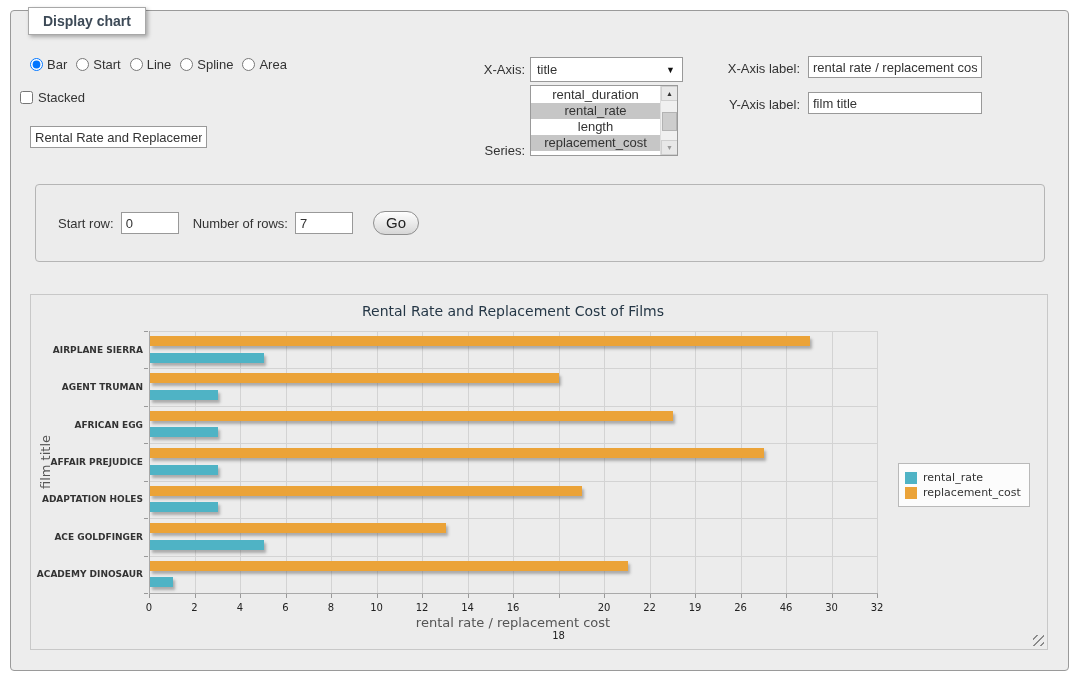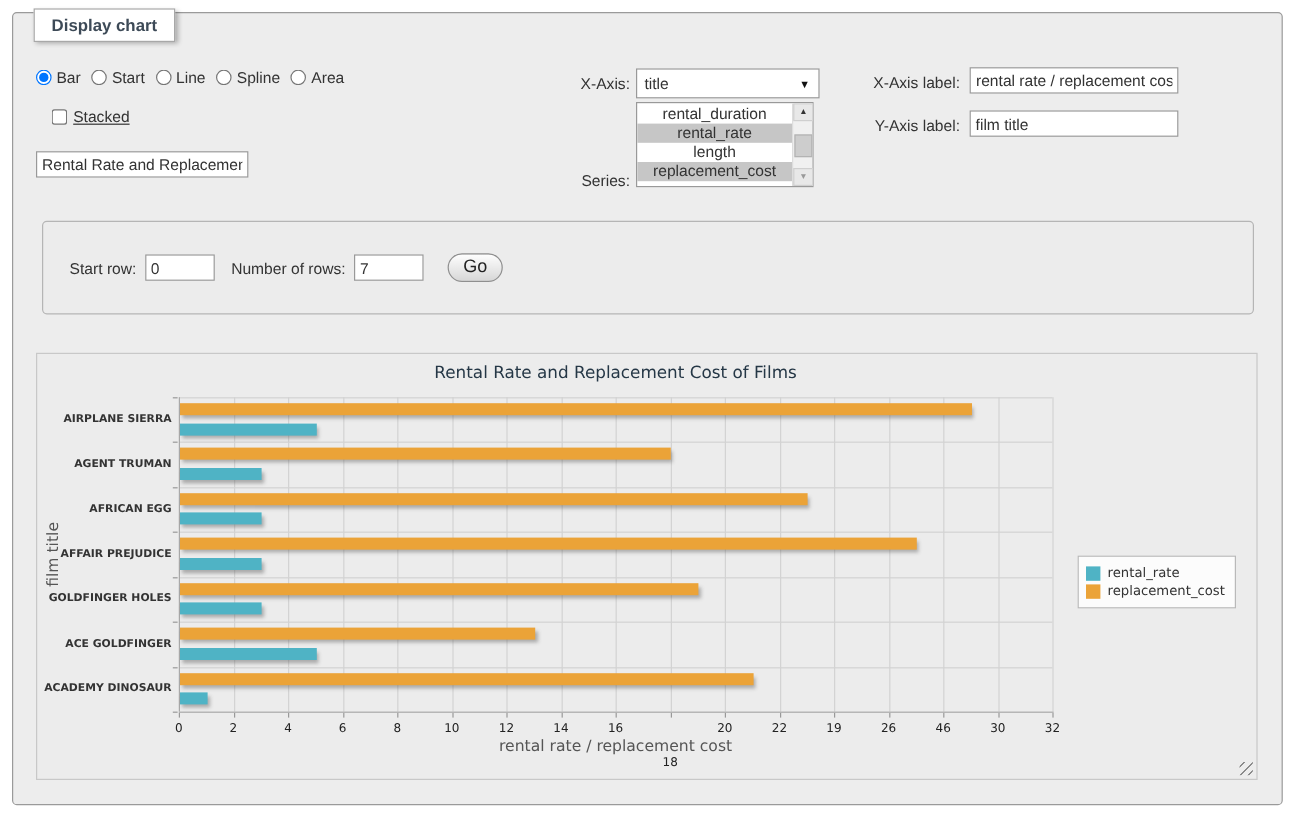--- a/index.html
+++ b/index.html
@@ -9,21 +9,21 @@
   .outer { position:absolute; left:10px; top:10px; width:1059px; height:661px;
     border:1px solid #9a9a9a; border-radius:4px; background:#EDEDED; }
 
   .tab { position:absolute; left:17px; top:-4px; background:#fff; border:1px solid #a8a8a8;
     padding:5px 14px; font-weight:bold; font-size:14px; color:#3d4a57;
     box-shadow:2px 2px 4px rgba(0,0,0,0.3); z-index:5; }
 
   .radio-row { position:absolute; left:19px; top:46px; display:flex; align-items:center; }
   .radio-opt { display:flex; align-items:center; margin-right:9px; cursor:default; }
   .radio-opt input { margin-right:4px; }
-  .check-row { position:absolute; left:32px; top:79px; display:flex; align-items:center;text-decoration:underline; }
+  .check-row { position:absolute; left:9px; top:79px; display:flex; align-items:center; }
   .check-row input { margin-right:5px; }
 
   input[type=text] { border:1px solid #999; background:#fff; color:#333;
     font-family:"Liberation Sans", sans-serif; font-size:13px; padding:2px 4px; height:22px; }
 
   .title-input { position:absolute; left:19px; top:115px; width:177px; }
 
   .lbl { position:absolute; text-align:right; color:#333; }
   .xaxis-lbl { left:418px; width:96px; top:51px; }
   .series-lbl { left:418px; width:96px; top:132px; }
@@ -244,21 +244,21 @@
       <div class="bar" style="left: 119px; top: 78.4286px; width: 409.272px; background: rgb(235, 163, 56);"></div>
       <div class="cat-lbl" style="top: 87.1429px;">AGENT TRUMAN</div>
       <div class="bar" style="left: 119px; top: 132.357px; width: 68.0225px; background: rgb(79, 179, 197);"></div>
       <div class="bar" style="left: 119px; top: 115.857px; width: 523.022px; background: rgb(235, 163, 56);"></div>
       <div class="cat-lbl" style="top: 124.571px;">AFRICAN EGG</div>
       <div class="bar" style="left: 119px; top: 169.786px; width: 68.0225px; background: rgb(79, 179, 197);"></div>
       <div class="bar" style="left: 119px; top: 153.286px; width: 614.022px; background: rgb(235, 163, 56);"></div>
       <div class="cat-lbl" style="top: 162px;">AFFAIR PREJUDICE</div>
       <div class="bar" style="left: 119px; top: 207.214px; width: 68.0225px; background: rgb(79, 179, 197);"></div>
       <div class="bar" style="left: 119px; top: 190.714px; width: 432.022px; background: rgb(235, 163, 56);"></div>
-      <div class="cat-lbl" style="top: 199.429px;">GOLDFINGER HOLES</div>
+      <div class="cat-lbl" style="top: 199.429px;">ADAPTATION HOLES</div>
       <div class="bar" style="left: 119px; top: 244.643px; width: 113.522px; background: rgb(79, 179, 197);"></div>
       <div class="bar" style="left: 119px; top: 228.143px; width: 295.522px; background: rgb(235, 163, 56);"></div>
       <div class="cat-lbl" style="top: 236.857px;">ACE GOLDFINGER</div>
       <div class="bar" style="left: 119px; top: 282.071px; width: 22.5225px; background: rgb(79, 179, 197);"></div>
       <div class="bar" style="left: 119px; top: 265.571px; width: 477.522px; background: rgb(235, 163, 56);"></div>
       <div class="cat-lbl" style="top: 274.286px;">ACADEMY DINOSAUR</div>
     </div>
 </div>
 
 </body></html>

